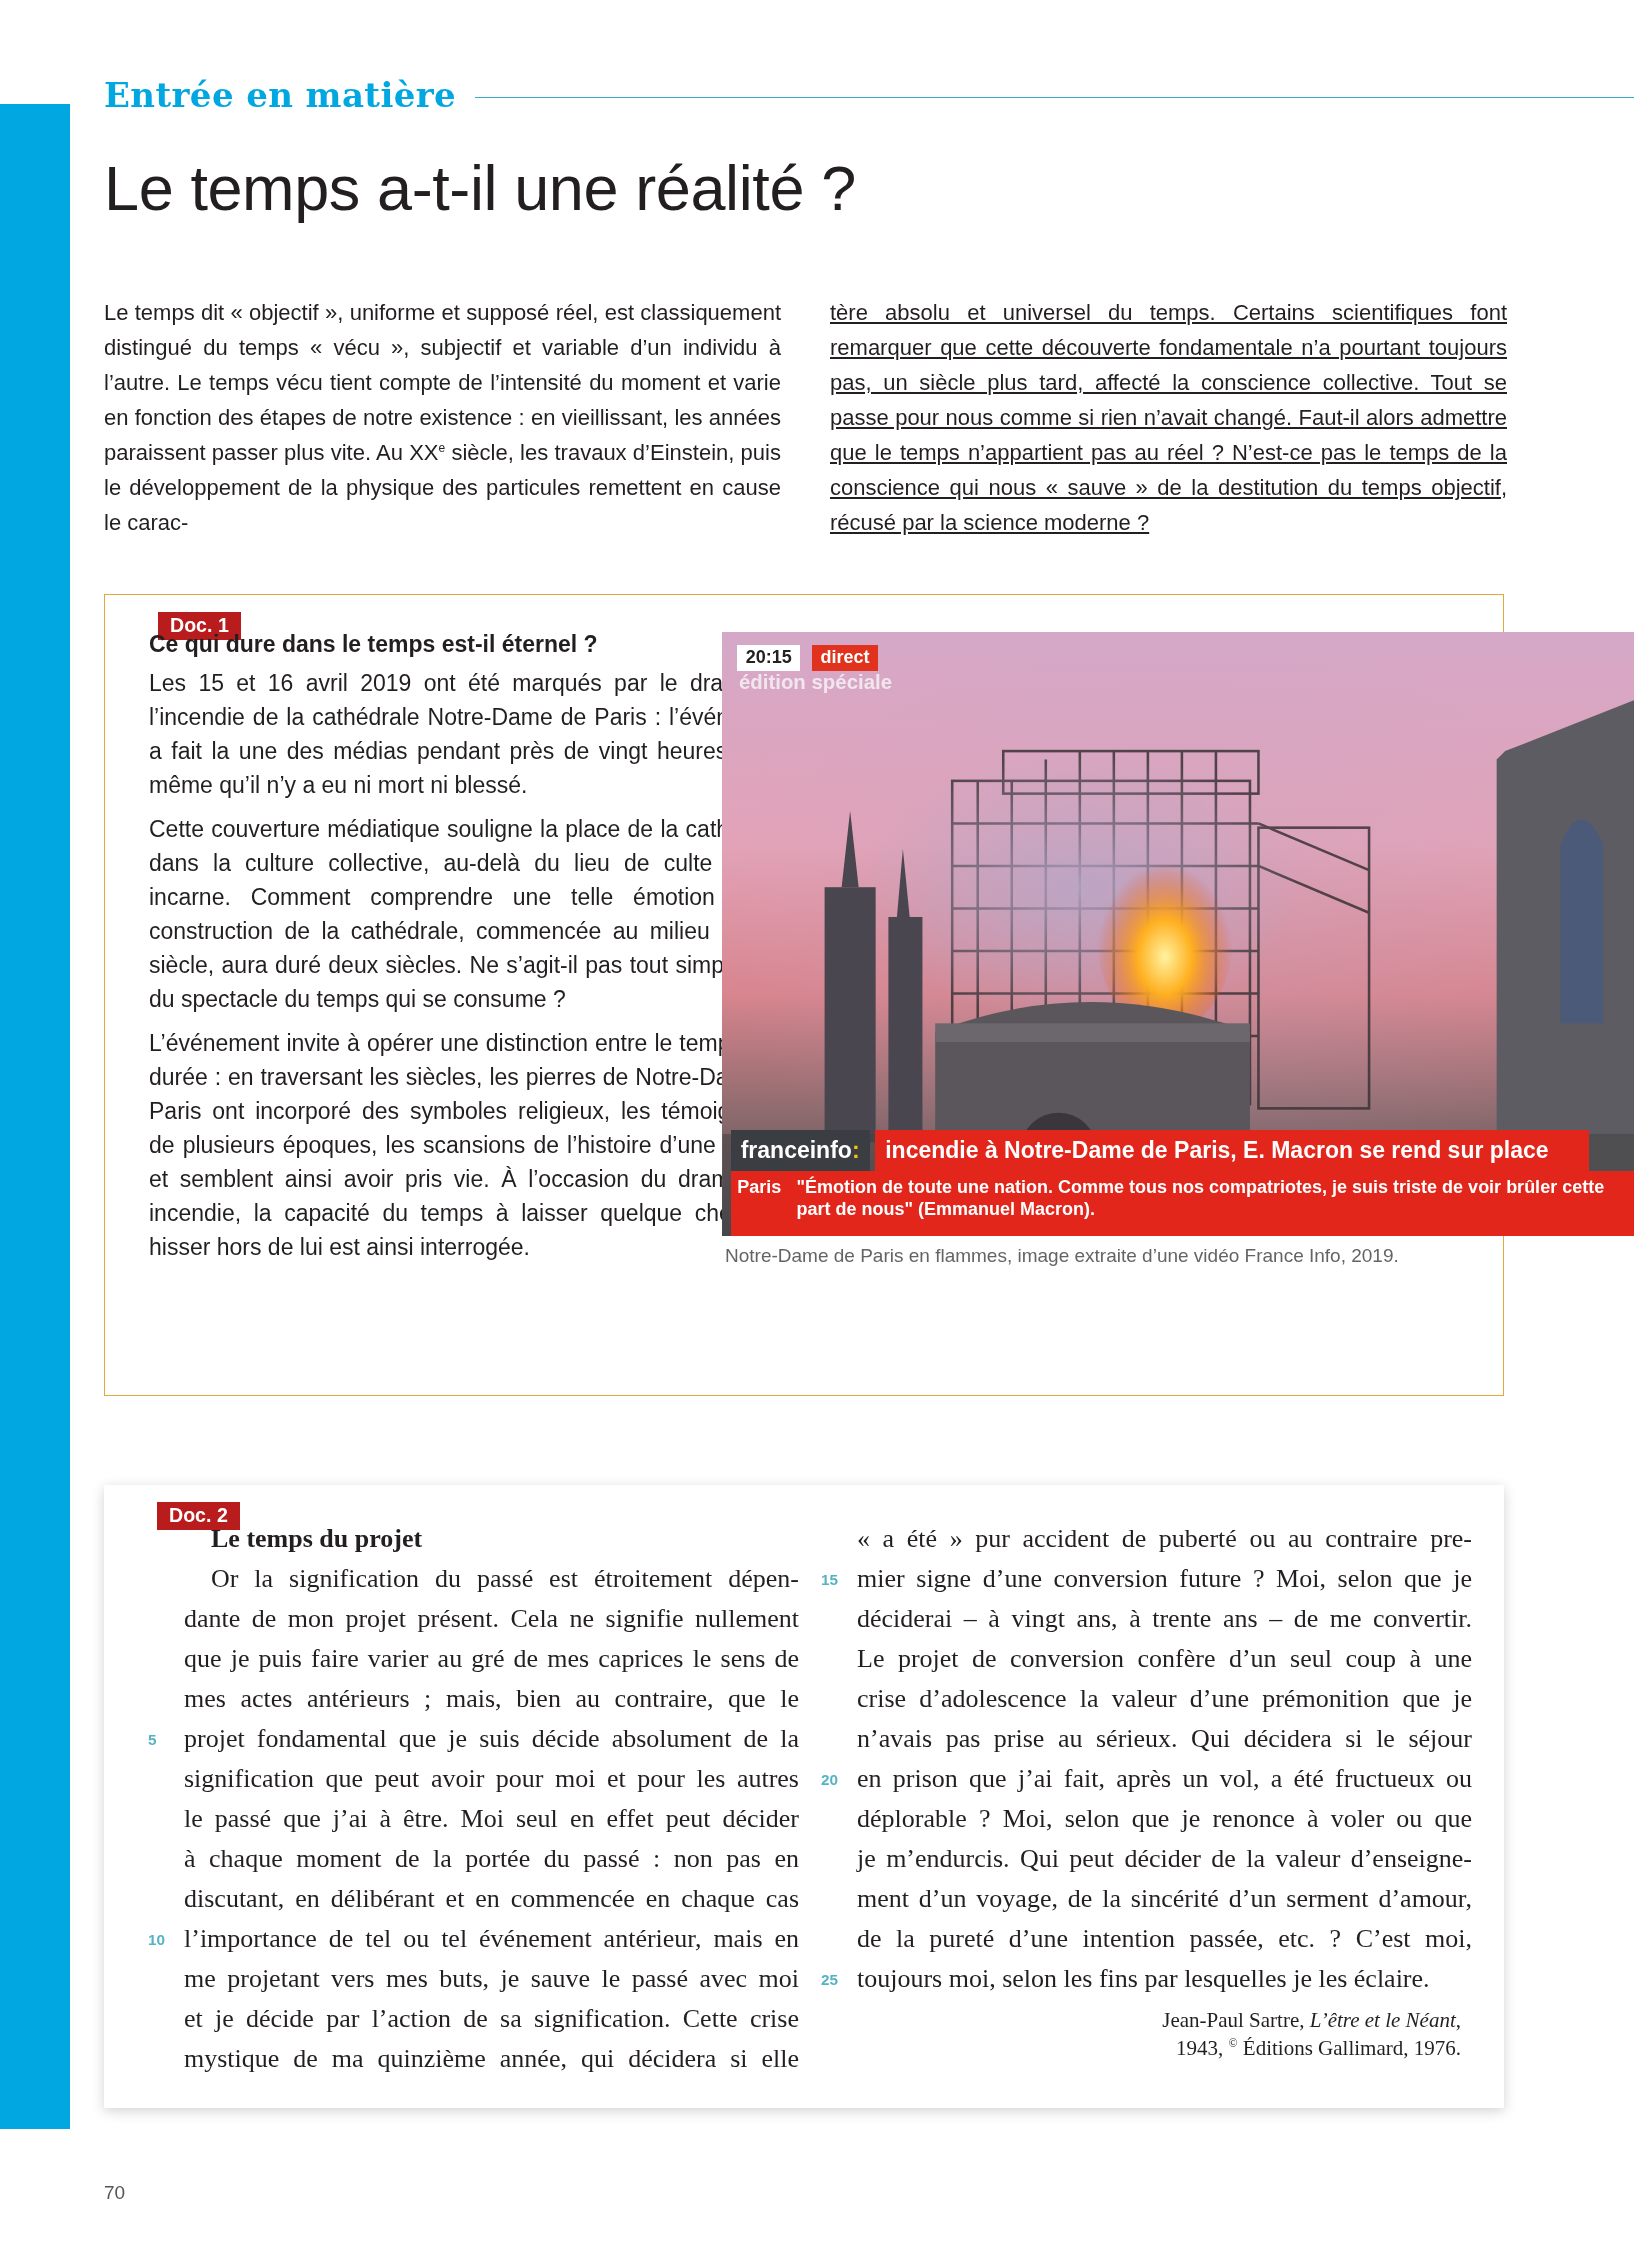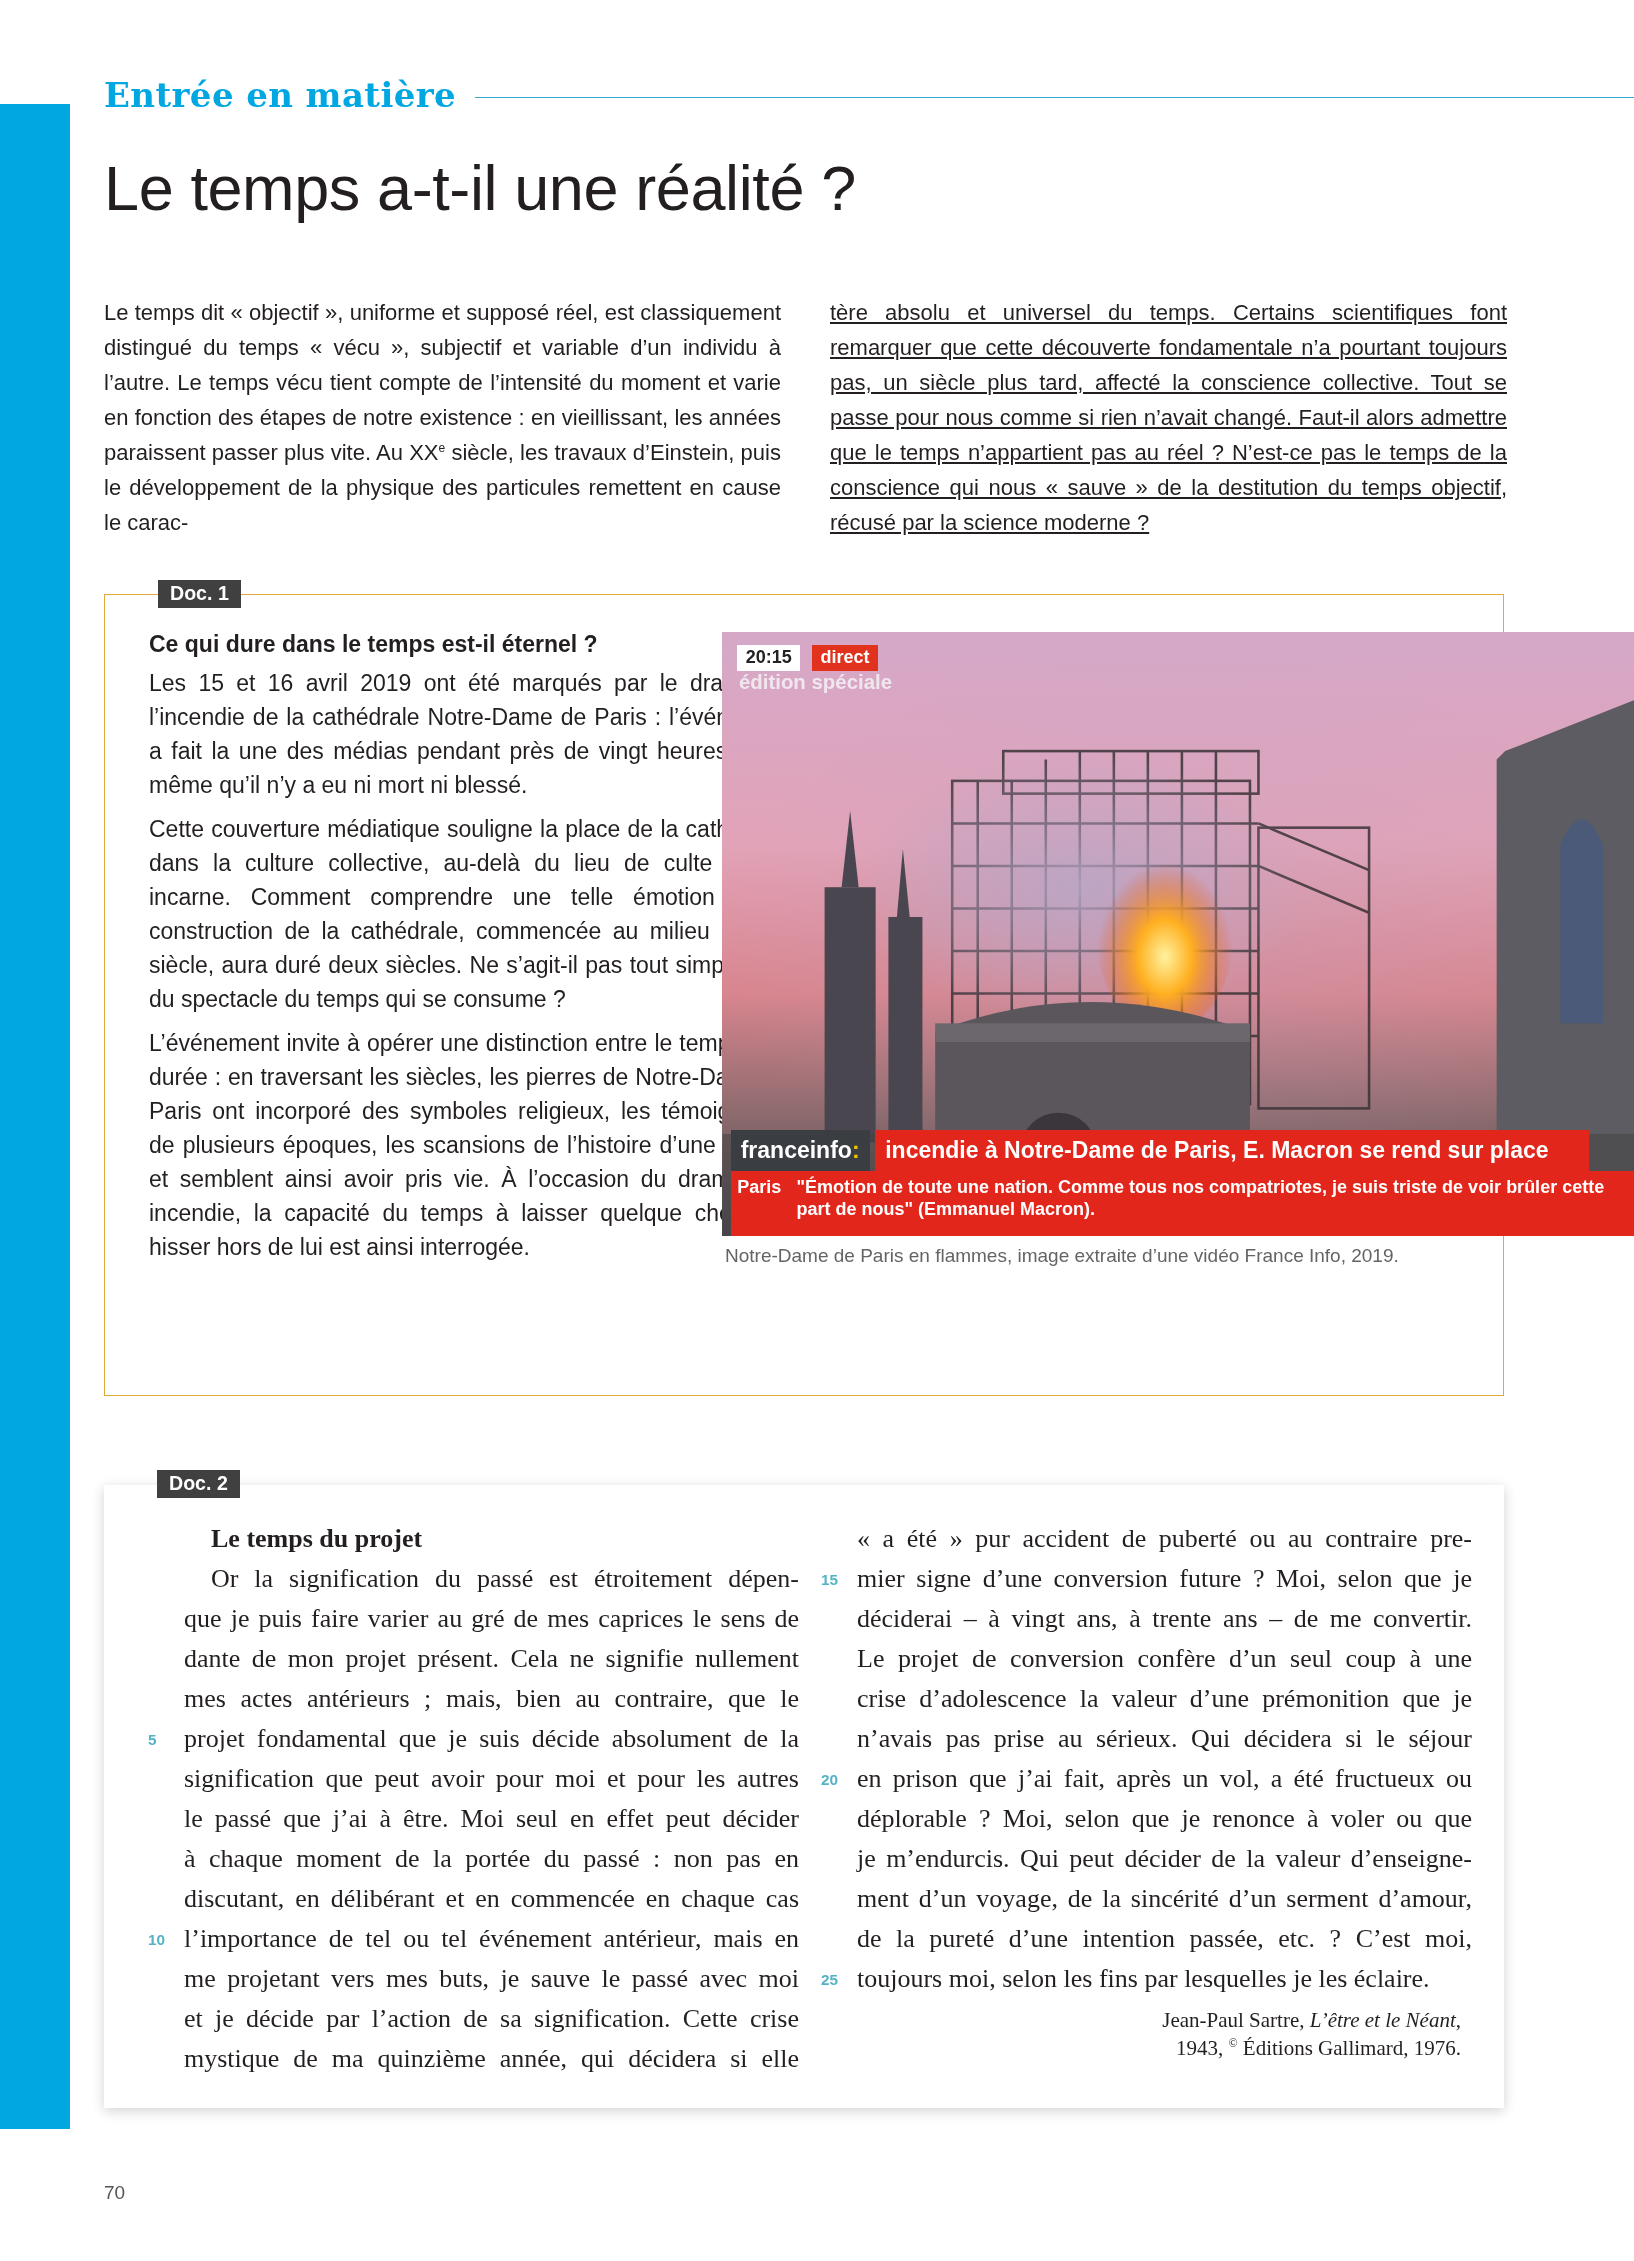--- a/index.html
+++ b/index.html
@@ -11,21 +11,21 @@
   .kicker-line { flex:1; height:1.7px; background:#3aa9c9; margin-left:19px; margin-top:5.1px; }
 
   .page-title { position:absolute; left:104px; top:152px; font-family:"Liberation Sans", sans-serif; font-weight:normal; font-size:63px; color:#231f20; letter-spacing:-0.4px; }
 
   .intro { position:absolute; top:295px; width:677px; font-family:"Liberation Sans", sans-serif; font-size:22px; line-height:35px; text-align:justify; color:#231f20; }
   .intro-left { left:104px; }
   .intro-right { left:830px;text-decoration:underline; }
   sup { font-size:12px; line-height:0; vertical-align:super; }
 
   .doc1 { position:absolute; left:104px; top:594px; width:1400px; height:802px; border:1.7px solid #e1a93a; box-sizing:border-box; }
-  .doc-badge { position:absolute; background:#404040; color:#fff; font-family:"Liberation Sans", sans-serif; font-weight:bold; font-size:19.6px; padding:2.6px 12px; }
+  .doc-badge { position:absolute; background:#b91c1c; color:#fff; font-family:"Liberation Sans", sans-serif; font-weight:bold; font-size:19.6px; padding:2.6px 12px;margin-top:32px; }
   .doc1 .doc-badge { left:53px; top:-15.3px; }
   .doc1-text { position:absolute; left:44px; top:32px; width:1265px; font-family:"Liberation Sans", sans-serif; font-size:23px; line-height:34px; color:#231f20; }
   .doc1-text .float-box { float:right; width:621px; height:700px; }
   .doc1-title { font-weight:bold; font-size:23px; margin-bottom:5.1px; }
   .doc1-text p { margin:0 0 10.2px 0; text-align:justify; }
 
   .photo { position:absolute; left:722px; top:632px; width:913px; height:604px; overflow:hidden; background:linear-gradient(180deg,#d5a8c8 0%, #e2a3b8 35%, #d8858e 60%, #8c6a6d 80%, #4a4850 100%); }
   .photo svg { position:absolute; left:0; top:0; }
   .tv-time { position:absolute; left:15.3px; top:12.8px; background:#fff; color:#222; font-family:"Liberation Sans", sans-serif; font-weight:bold; font-size:18px; padding:2.6px 8.5px; }
   .tv-direct { position:absolute; left:90px; top:12.8px; background:#e0321c; color:#fff; font-family:"Liberation Sans", sans-serif; font-weight:bold; font-size:18px; padding:2.6px 8.5px; }
@@ -148,22 +148,22 @@
   </div>
 </figure>
 <div class="caption">Notre-Dame de Paris en flammes, image extraite d’une vidéo France Info, 2019.</div>
 
 <section class="doc2">
   <div class="doc-badge">Doc. 2</div>
   <div class="doc2-col left">
     <div class="doc2-line doc2-title">Le temps du projet</div>
     <div id="doc2-left-lines">
         <div class="doc2-line indent" style="display: block;"><span>Or la signification du passé est étroitement dépen-</span></div>
+        <div class="doc2-line" style="display: block;"><span>dante de mon projet présent. Cela ne signifie nullement</span></div>
         <div class="doc2-line" style="display: block;"><span>que je puis faire varier au gré de mes caprices le sens de</span></div>
-        <div class="doc2-line" style="display: block;"><span>dante de mon projet présent. Cela ne signifie nullement</span></div>
         <div class="doc2-line" style="display: block;"><span>mes actes antérieurs ; mais, bien au contraire, que le</span></div>
         <div class="doc2-line" style="display: block;"><span class="line-num">5</span><span>projet fondamental que je suis décide absolument de la</span></div>
         <div class="doc2-line" style="display: block;"><span>signification que peut avoir pour moi et pour les autres</span></div>
         <div class="doc2-line" style="display: block;"><span>le passé que j’ai à être. Moi seul en effet peut décider</span></div>
         <div class="doc2-line" style="display: block;"><span>à chaque moment de la portée du passé : non pas en</span></div>
         <div class="doc2-line" style="display: block;"><span>discutant, en délibérant et en commencée en chaque cas</span></div>
         <div class="doc2-line" style="display: block;"><span class="line-num">10</span><span>l’importance de tel ou tel événement antérieur, mais en</span></div>
         <div class="doc2-line" style="display: block;"><span>me projetant vers mes buts, je sauve le passé avec moi</span></div>
         <div class="doc2-line" style="display: block;"><span>et je décide par l’action de sa signification. Cette crise</span></div>
         <div class="doc2-line" style="display: block;"><span>mystique de ma quinzième année, qui décidera si elle</span></div>

